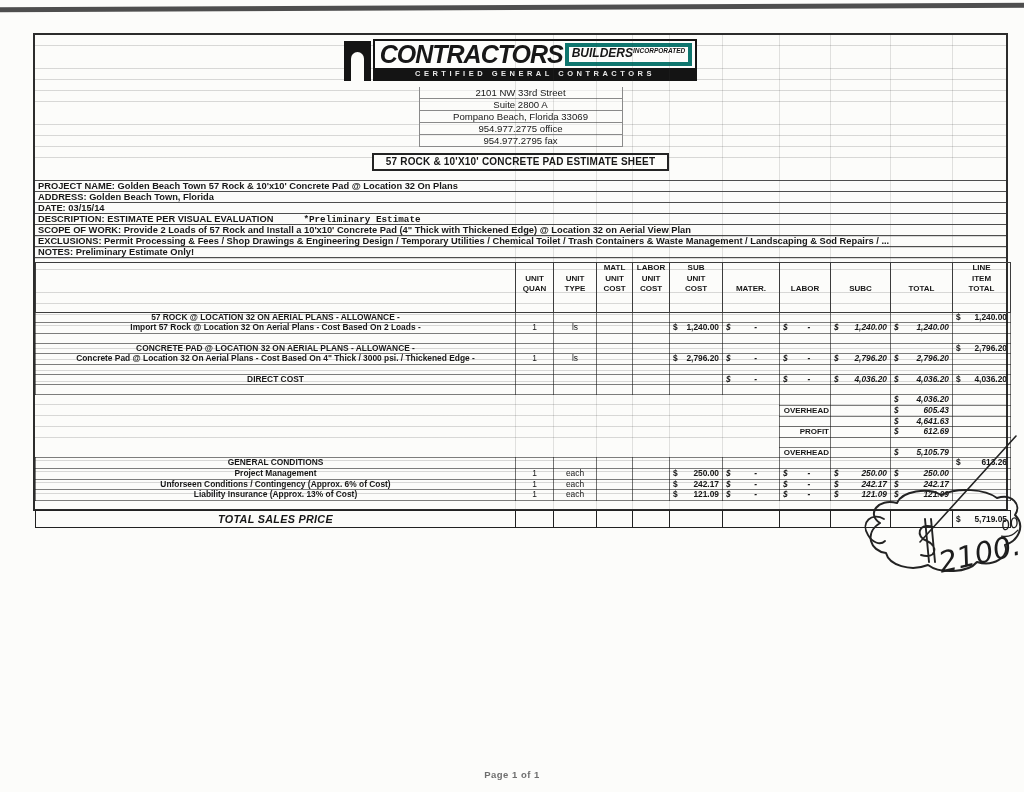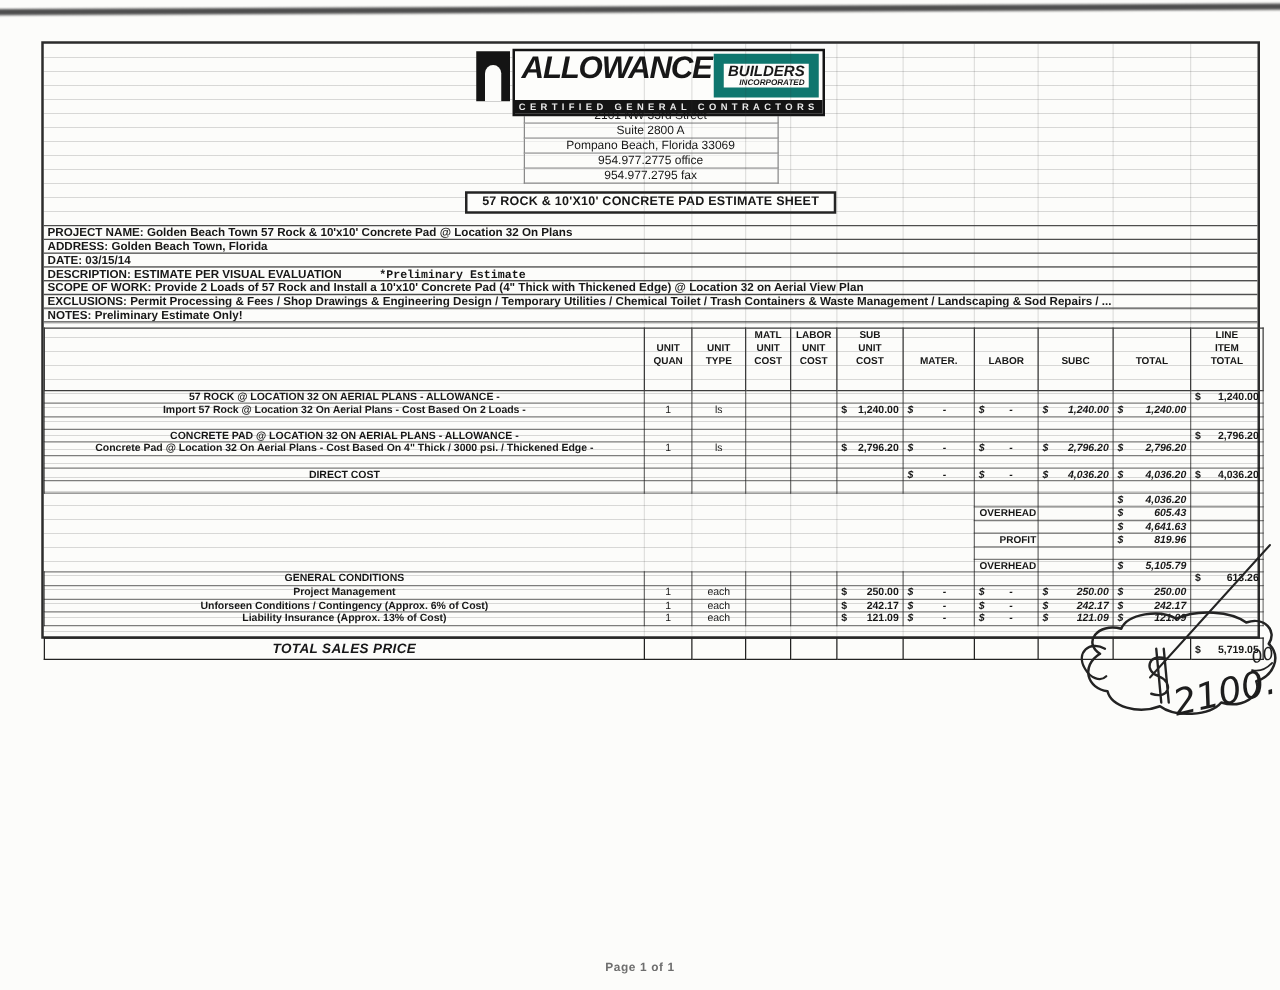--- a/index.html
+++ b/index.html
@@ -12,21 +12,21 @@
     background: repeating-linear-gradient(to bottom, transparent 0px, transparent 10.4px, rgba(70,70,70,0.20) 10.4px, rgba(70,70,70,0.20) 11.2px); }
   .vline { position:absolute; top:0; bottom:0; width:1px; background:rgba(60,60,60,0.14); }
 
   
   .logo-row { display:flex; justify-content:center; align-items:flex-start; margin-top:4px; height:46px; }
   .logo-icon { width:27px; height:40px; background:#141414; position:relative; margin-right:2px; margin-top:2px; }
   .logo-icon .arch { position:absolute; left:7px; top:11px; width:13px; height:29px; background:#fcfcfa; border-radius:7px 7px 0 0; }
   .logo-main { border:2px solid #141414; background:#fdfdfb; }
   .logo-top { display:flex; align-items:stretch; padding:0 3px 0 5px; }
   .logo-name { font-size:25px; font-weight:bold; font-style:italic; letter-spacing:-1px; line-height:27px; }
-  .logo-right { border:8px solid #0f766e; margin:2px 0 2px 2px; padding:0 3px; display:flex; flex-direction:column; justify-content:center; }
+  .logo-right { border:4px solid #0f766e; margin:2px 0 2px 2px; padding:0 3px; display:flex; flex-direction:row; justify-content:center; }
   .logo-builders { font-size:12px; font-weight:bold; font-style:italic; line-height:12px; }
   .logo-inc { font-size:6.5px; font-weight:bold; font-style:italic; text-align:right; line-height:7px; }
   .logo-bar { background:#141414; color:#e8e8e8; font-size:7.5px; letter-spacing:3.5px; text-align:center; padding:1px 2px; font-weight:bold; }
 
   
   .addr-block { margin-top:2px; }
   .addr { width:204px; margin:0 auto; text-align:center; font-size:9.6px; height:12px; line-height:12px; border:1px solid #8a8a8a; border-top:none; background:rgba(252,252,250,0.6); white-space:nowrap; overflow:visible; }
 
   
   .title-row { display:flex; justify-content:center; margin-top:6px; }
@@ -81,21 +81,21 @@
     <div class="vline" style="left:795px"></div>
     <div class="vline" style="left:855px"></div>
     <div class="vline" style="left:917px"></div>
 
     <div class="logo-row">
       <div class="logo-icon">
           <div class="arch"></div>
         </div>
       <div class="logo-main">
         <div class="logo-top">
-          <span class="logo-name">ALLOWANCE</span>
+          <span class="logo-name">CONTRACTORS</span>
           <span class="logo-right">
             <span class="logo-builders">BUILDERS</span>
             <span class="logo-inc">INCORPORATED</span>
           </span>
         </div>
         <div class="logo-bar">CERTIFIED GENERAL CONTRACTORS</div>
       </div>
     </div>
 
     <div class="addr-block">
@@ -409,21 +409,21 @@
             <td class="c2"></td>
             <td class="c3"></td>
             <td class="c4"></td>
             <td class="c5"></td>
             <td class="c6"></td>
             <td class="c7 plain">PROFIT</td>
             <td class="c8"></td>
             <td class="c9">
               <div class="money">
                 <span class="d">$</span>
-                <span class="v">819.96</span>
+                <span class="v">612.69</span>
               </div>
             </td>
             <td class="c10"></td>
           </tr>
           <tr class="calc">
             <td class="c0"></td>
             <td class="c1"></td>
             <td class="c2"></td>
             <td class="c3"></td>
             <td class="c4"></td>

